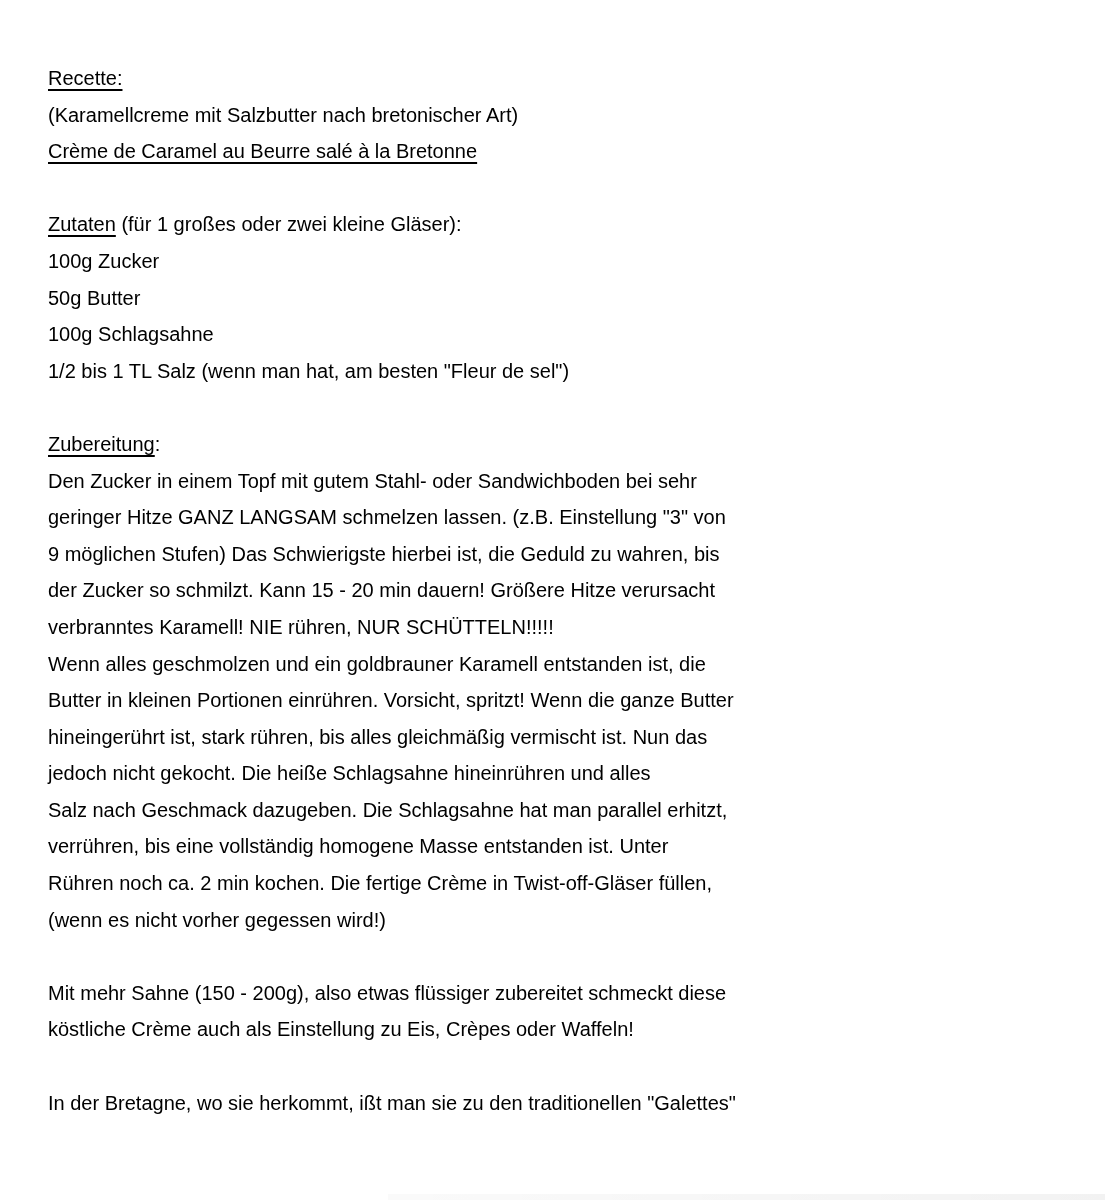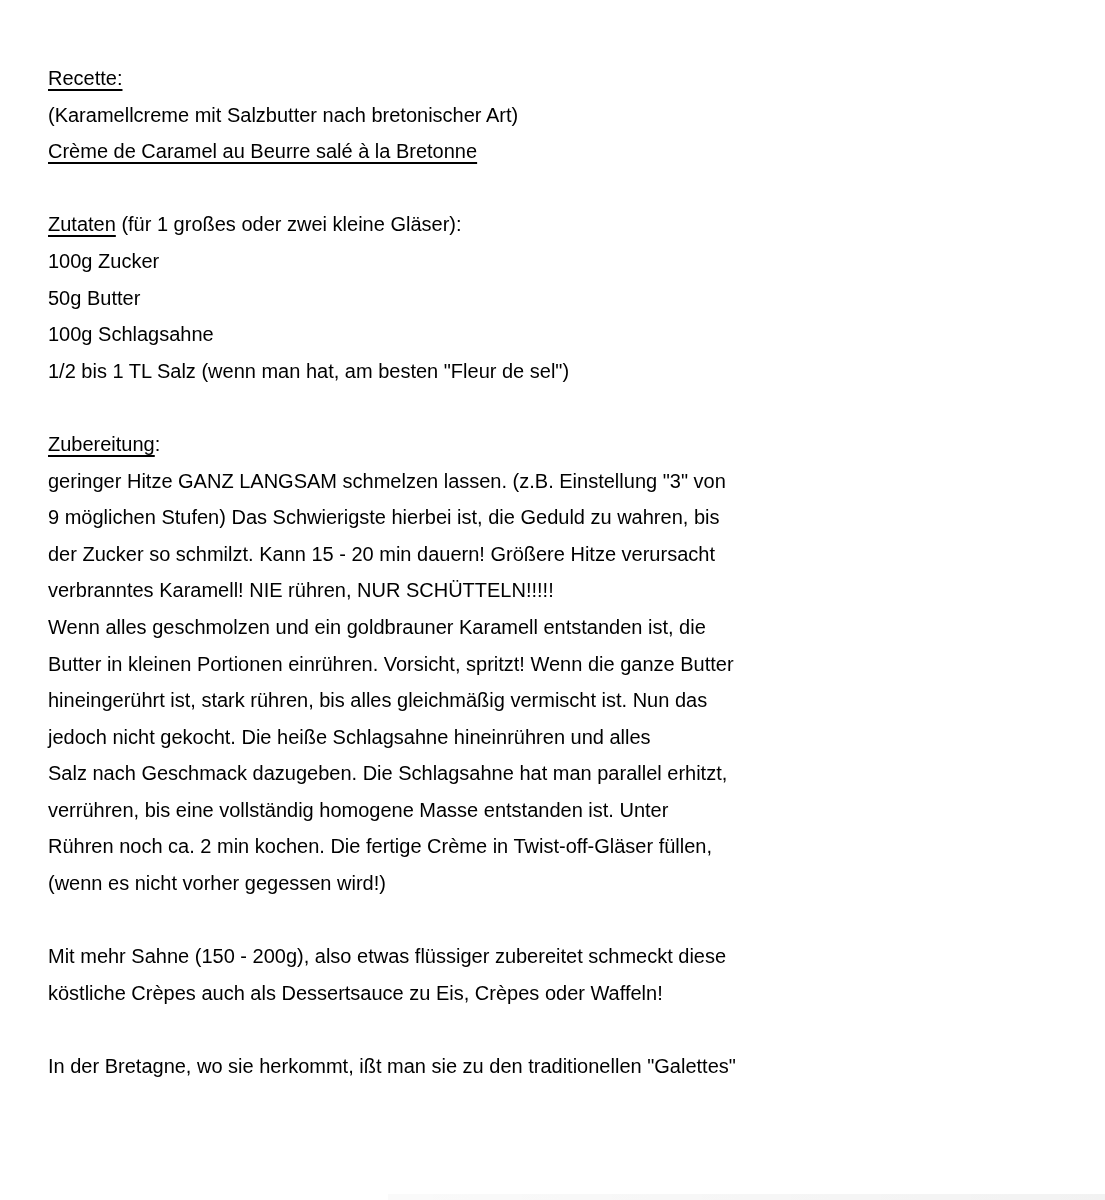--- a/index.html
+++ b/index.html
@@ -51,37 +51,38 @@
 
   <div class="line"><span class="u">Zutaten</span><span> (für 1 großes oder zwei kleine Gläser):</span></div>
   <div class="line">100g Zucker</div>
   <div class="line">50g Butter</div>
   <div class="line">100g Schlagsahne</div>
   <div class="line">1/2 bis 1 TL Salz (wenn man hat, am besten "Fleur de sel")</div>
 
   <div class="gap"></div>
 
   <div class="line"><span class="u">Zubereitung</span><span>:</span></div>
+  <div class="line">Den Zucker in einem Topf mit gutem Stahl- oder Sandwichboden bei sehr</div>
   <div class="line">geringer Hitze GANZ LANGSAM schmelzen lassen. (z.B. Einstellung "3" von</div>
   <div class="line">9 möglichen Stufen) Das Schwierigste hierbei ist, die Geduld zu wahren, bis</div>
   <div class="line">der Zucker so schmilzt. Kann 15 - 20 min dauern! Größere Hitze verursacht</div>
   <div class="line">verbranntes Karamell! NIE rühren, NUR SCHÜTTELN!!!!!</div>
   <div class="line">Wenn alles geschmolzen und ein goldbrauner Karamell entstanden ist, die</div>
   <div class="line">Butter in kleinen Portionen einrühren. Vorsicht, spritzt! Wenn die ganze Butter</div>
   <div class="line">hineingerührt ist, stark rühren, bis alles gleichmäßig vermischt ist. Nun das</div>
   <div class="line">jedoch nicht gekocht. Die heiße Schlagsahne hineinrühren und alles</div>
   <div class="line">Salz nach Geschmack dazugeben. Die Schlagsahne hat man parallel erhitzt,</div>
   <div class="line">verrühren, bis eine vollständig homogene Masse entstanden ist. Unter</div>
   <div class="line">Rühren noch ca. 2 min kochen. Die fertige Crème in Twist-off-Gläser füllen,</div>
   <div class="line">(wenn es nicht vorher gegessen wird!)</div>
 
   <div class="gap"></div>
 
   <div class="line">Mit mehr Sahne (150 - 200g), also etwas flüssiger zubereitet schmeckt diese</div>
-  <div class="line">köstliche Crèpes auch als Dessertsauce zu Eis, Crèpes oder Waffeln!</div>
+  <div class="line">köstliche Crème auch als Einstellung zu Eis, Crèpes oder Waffeln!</div>
 
   <div class="gap"></div>
 
   <div class="line">In der Bretagne, wo sie herkommt, ißt man sie zu den traditionellen "Galettes"</div>
 
 </div>
 
 <div class="edge"></div>
 
 </body></html>

